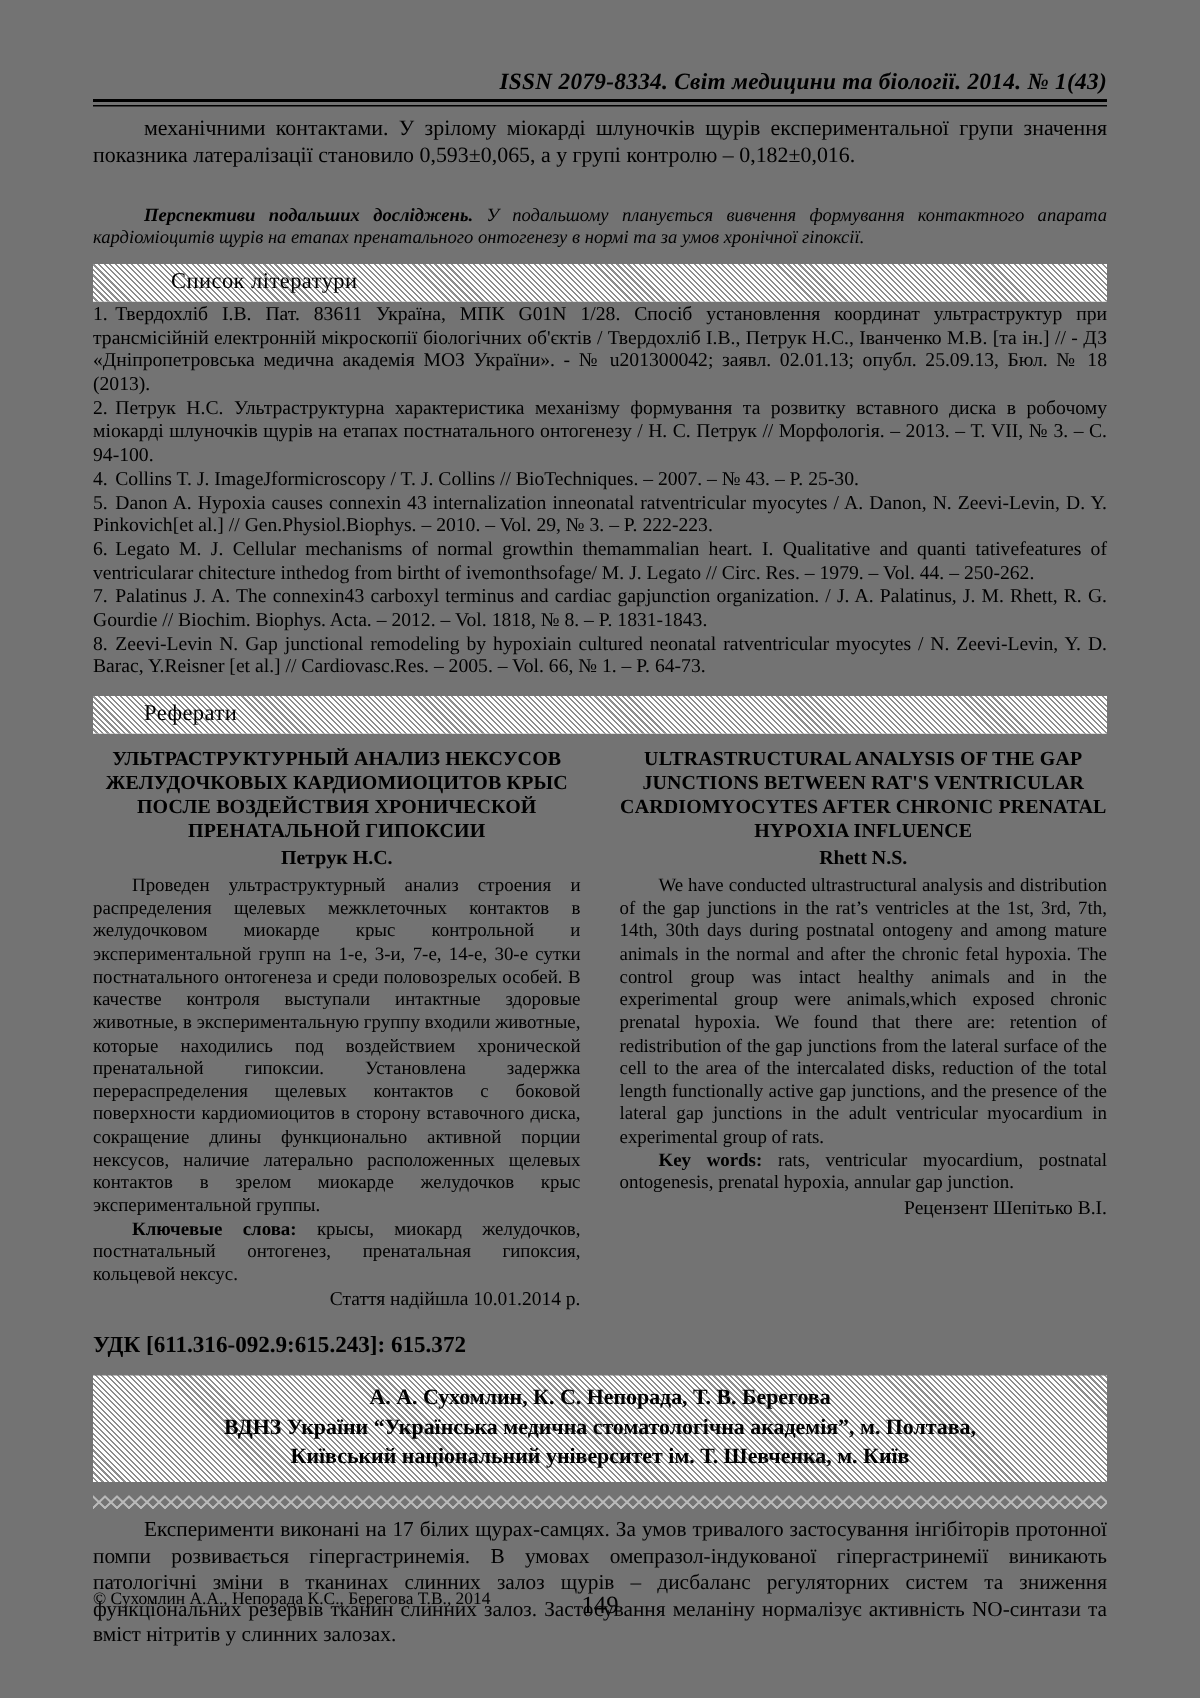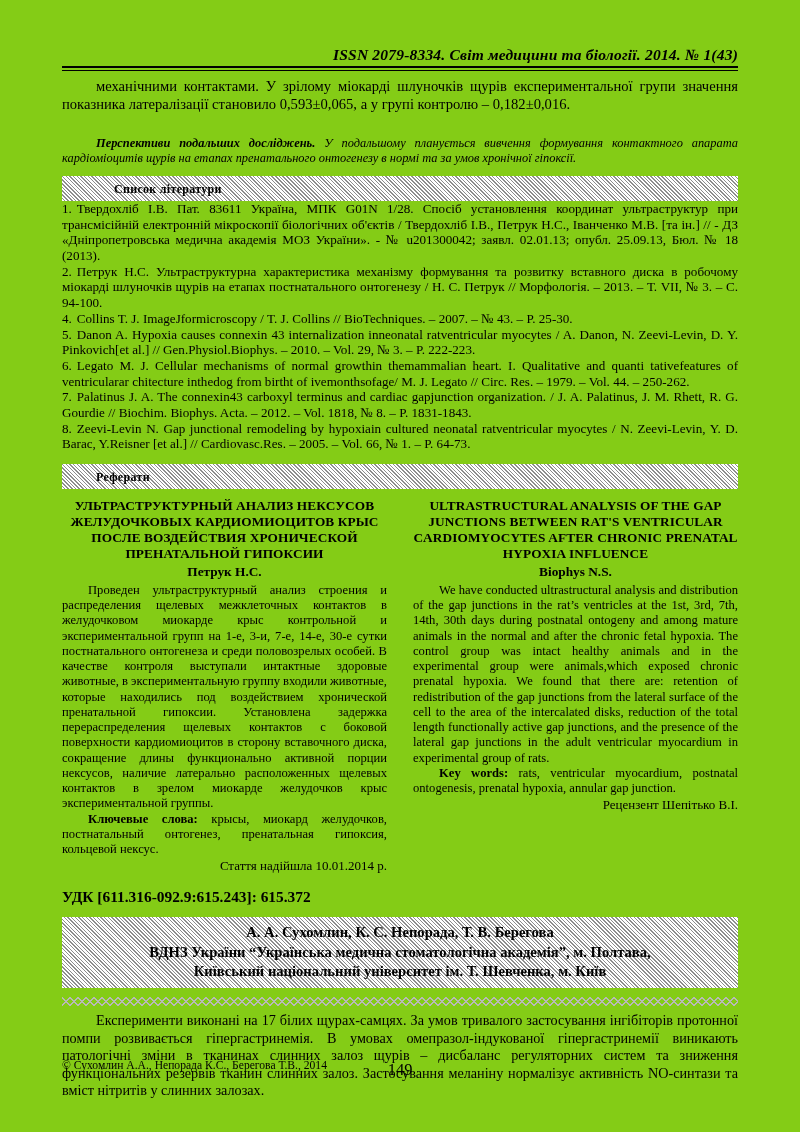--- a/index.html
+++ b/index.html
@@ -9,21 +9,21 @@
   }
   body {
     font-family: "Liberation Serif", "DejaVu Serif", serif;
     color: #000000;
   }
   .page {
     position: relative;
     width: 800px;
     height: 1132px;
     margin: 0 auto;
-    background: #84cc16;
+    background: #737373;
     box-sizing: border-box;
     padding: 12px;
     overflow: hidden;
   }
   .content {
     position: absolute;
     left: 62px;
     top: 0;
     width: 676px;
   }
@@ -69,22 +69,22 @@
   .hatch-banner {
     background-image: repeating-linear-gradient(
       45deg,
       #ffffff 0px, #ffffff 1.6px,
       #8e8e8e 1.6px, #8e8e8e 2.6px
     );
     background-color: #ffffff;
     padding: 3px 0 4px 0;
   }
   .hatch-banner .banner-text {
-    font-weight: bold;
-    font-size: 12px;
+    font-weight: normal;
+    font-size: 15px;
     padding-left: 52px;
     letter-spacing: 0.3px;
     color: #000;
     display: inline-block;
   }
 
   
   .reflist { font-size: 13.1px; line-height: 1.2; }
   .refitem {
     text-align: justify;
@@ -260,21 +260,21 @@
     <div class="abstract-cols">
       <div class="abs-col">
         <div class="abs-title">УЛЬТРАСТРУКТУРНЫЙ АНАЛИЗ НЕКСУСОВ ЖЕЛУДОЧКОВЫХ КАРДИОМИОЦИТОВ КРЫС ПОСЛЕ ВОЗДЕЙСТВИЯ ХРОНИЧЕСКОЙ ПРЕНАТАЛЬНОЙ ГИПОКСИИ</div>
         <div class="abs-author">Петрук Н.С.</div>
         <p class="abs-body">Проведен ультраструктурный анализ строения и распределения щелевых межклеточных контактов в желудочковом миокарде крыс контрольной и экспериментальной групп на 1-е, 3-и, 7-е, 14-е, 30-е сутки постнатального онтогенеза и среди половозрелых особей. В качестве контроля выступали интактные здоровые животные, в экспериментальную группу входили животные, которые находились под воздействием хронической пренатальной гипоксии. Установлена задержка перераспределения щелевых контактов с боковой поверхности кардиомиоцитов в сторону вставочного диска, сокращение длины функционально активной порции нексусов, наличие латерально расположенных щелевых контактов в зрелом миокарде желудочков крыс экспериментальной группы.</p>
         <p class="abs-keys"><b>Ключевые слова:</b><span> крысы, миокард желудочков, постнатальный онтогенез, пренатальная гипоксия, кольцевой нексус.</span></p>
         <div class="abs-foot">Стаття надійшла 10.01.2014 р.</div>
       </div>
       <div class="abs-col">
         <div class="abs-title">ULTRASTRUCTURAL ANALYSIS OF THE GAP JUNCTIONS BETWEEN RAT'S VENTRICULAR CARDIOMYOCYTES AFTER CHRONIC PRENATAL HYPOXIA INFLUENCE</div>
-        <div class="abs-author">Biophys N.S.</div>
+        <div class="abs-author">Rhett N.S.</div>
         <p class="abs-body">We have conducted ultrastructural analysis and distribution of the gap junctions in the rat’s ventricles at the 1st, 3rd, 7th, 14th, 30th days during postnatal ontogeny and among mature animals in the normal and after the chronic fetal hypoxia. The control group was intact healthy animals and in the experimental group were animals,which exposed chronic prenatal hypoxia. We found that there are: retention of redistribution of the gap junctions from the lateral surface of the cell to the area of the intercalated disks, reduction of the total length functionally active gap junctions, and the presence of the lateral gap junctions in the adult ventricular myocardium in experimental group of rats.</p>
         <p class="abs-keys"><b>Key words:</b><span> rats, ventricular myocardium, postnatal ontogenesis, prenatal hypoxia, annular gap junction.</span></p>
         <div class="abs-foot">Рецензент Шепітько В.І.</div>
       </div>
     </div>
 
     <div class="udc">УДК [611.316-092.9:615.243]: 615.372</div>
 
     <div class="author-block">
       <div>А. А. Сухомлин, К. С. Непорада, Т. В. Берегова</div>

